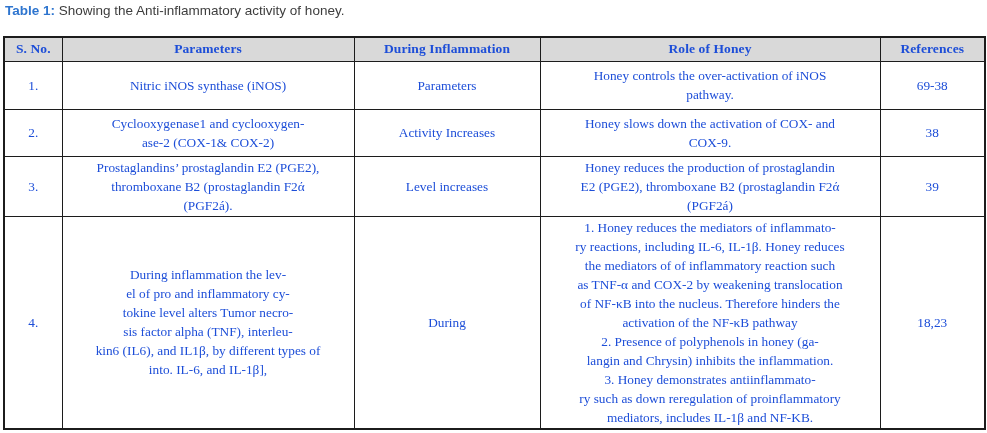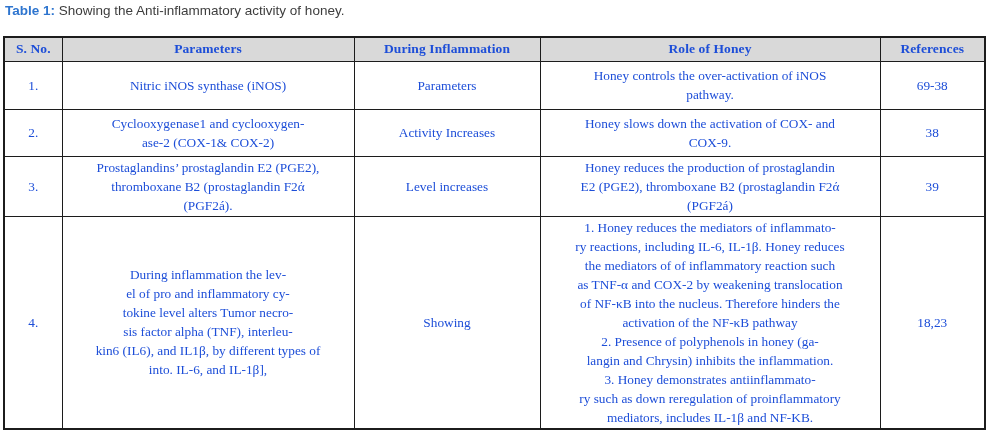--- a/index.html
+++ b/index.html
@@ -126,21 +126,21 @@
         <td>39</td>
       </tr>
       <tr class="row-4">
         <td>4.</td>
         <td>During inflammation the lev-
 el of pro and inflammatory cy-
 tokine level alters Tumor necro-
 sis factor alpha (TNF), interleu-
 kin6 (IL6), and IL1β, by different types of
 into. IL-6, and IL-1β],</td>
-        <td>Showing</td>
+        <td>During</td>
         <td>1. Honey reduces the mediators of inflammato-
 ry reactions, including IL-6, IL-1β. Honey reduces
 the mediators of of inflammatory reaction such
 as TNF-α and COX-2 by weakening translocation
 of NF-κB into the nucleus. Therefore hinders the
 activation of the NF-κB pathway
 2. Presence of polyphenols in honey (ga-
 langin and Chrysin) inhibits the inflammation.
 3. Honey demonstrates antiinflammato-
 ry such as down reregulation of proinflammatory

